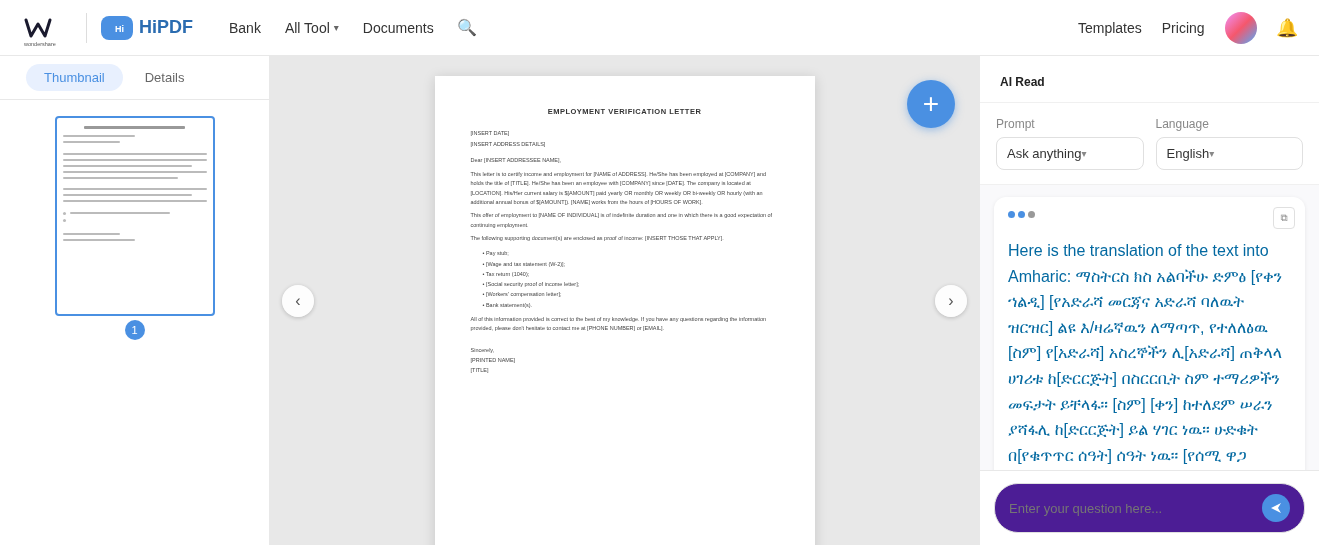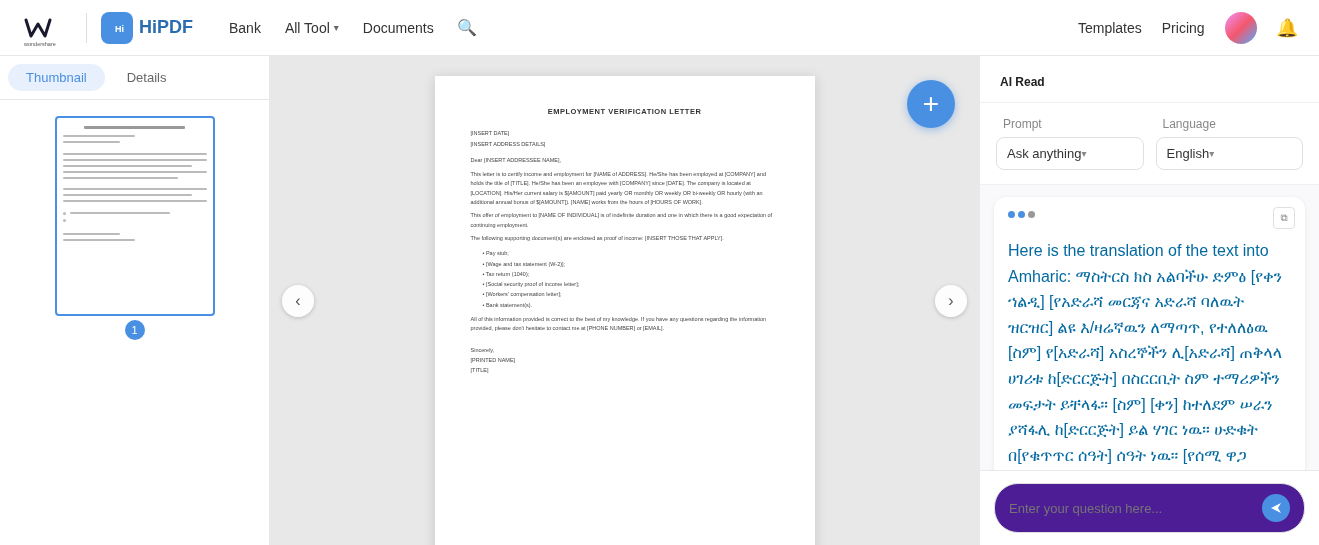--- a/index.html
+++ b/index.html
@@ -33,21 +33,21 @@
       margin: 0 14px;
     }
     .hipdf-logo {
       display: flex;
       align-items: center;
       gap: 6px;
       margin-right: 24px;
     }
     .hipdf-icon {
       width: 32px;
-      height: 32px;
+      height: 24px;
       background: #4a90e2;
       border-radius: 8px;
       display: flex;
       align-items: center;
       justify-content: center;
       padding-left: 9px;
     }
     .hipdf-label {
       font-size: 18px;
       font-weight: 700;
@@ -105,21 +105,21 @@
       width: 270px;
       background: #fff;
       border-right: 1px solid #e8e8e8;
       display: flex;
       flex-direction: column;
       flex-shrink: 0;
     }
     .panel-tabs {
       display: flex;
       border-bottom: 1px solid #e8e8e8;
-      padding: 8px 8px;
+      padding: 8px 26px;
       gap: 4px;
     }
     .panel-tab {
       padding: 6px 18px;
       border-radius: 20px;
       font-size: 13px;
       cursor: pointer;
       color: #666;
     }
     .panel-tab.active {
@@ -281,21 +281,20 @@
     .control-group {
       display: flex;
       flex-direction: column;
       gap: 6px;
       flex: 1;
     }
     .control-label {
       font-size: 12px;
       color: #888;
       font-weight: 500;
-      margin-left: 7px;
     }
     .control-select {
       border: 1px solid #e0e0e0;
       border-radius: 8px;
       padding: 8px 10px;
       font-size: 13px;
       color: #333;
       background: #fff;
       display: flex;
       align-items: center;

